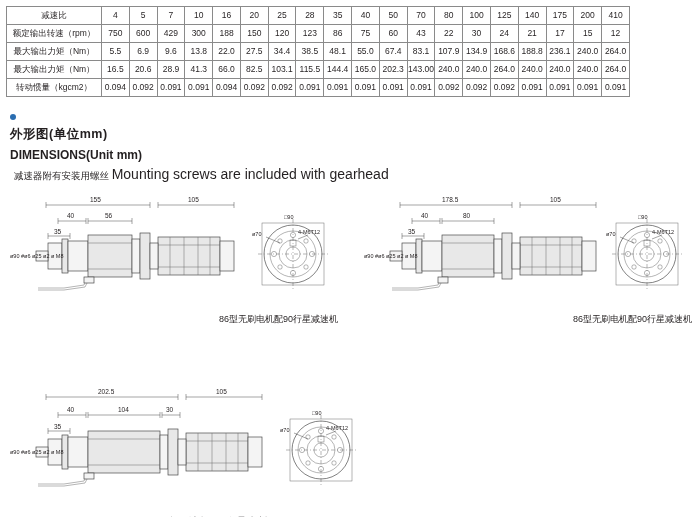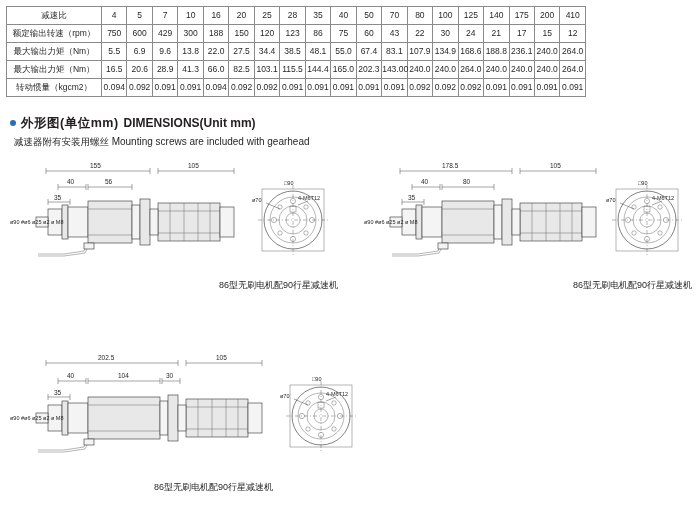--- a/index.html
+++ b/index.html
@@ -13,21 +13,21 @@
     font-family: "Liberation Sans", sans-serif;
     color: #231f20;
     position: relative;
     overflow: hidden;
   }
 
   
   .spec-table {
     border-collapse: collapse;
     margin: 6px 0 0 6px;
-    width: 580px;
+    width: 624px;
     table-layout: fixed;
   }
   .spec-table td {
     border: 1px solid #8a8a8a;
     height: 17px;
     font-size: 8.5px;
     text-align: center;
     vertical-align: middle;
     padding: 0;
     line-height: 1.1;
@@ -38,20 +38,21 @@
     font-size: 8.5px;
     letter-spacing: 0px;
   }
 
   
   .section-head {
     margin: 18px 0 0 10px;
     display: flex;
     align-items: baseline;
     gap: 5px;
+    flex-direction: column;
   }
   .bullet-dot {
     width: 6px; height: 6px;
     border-radius: 50%;
     background: #2a6db0;
     display: inline-block;
     position: relative;
     top: -1px;
   }
   .section-cn {
@@ -65,21 +66,21 @@
     font-weight: bold;
     color: #231f20;
     letter-spacing: 0px;
   }
   .section-sub {
     margin: 4px 0 0 14px;
     font-size: 9.5px;
     color: #231f20;
   }
   .section-sub .en {
-    font-size: 10px;
+    font-size: 14px;
   }
 
   
   .drawings {
     position: relative;
     margin-top: 8px;
   }
   .drawing-block {
     position: absolute;
   }

